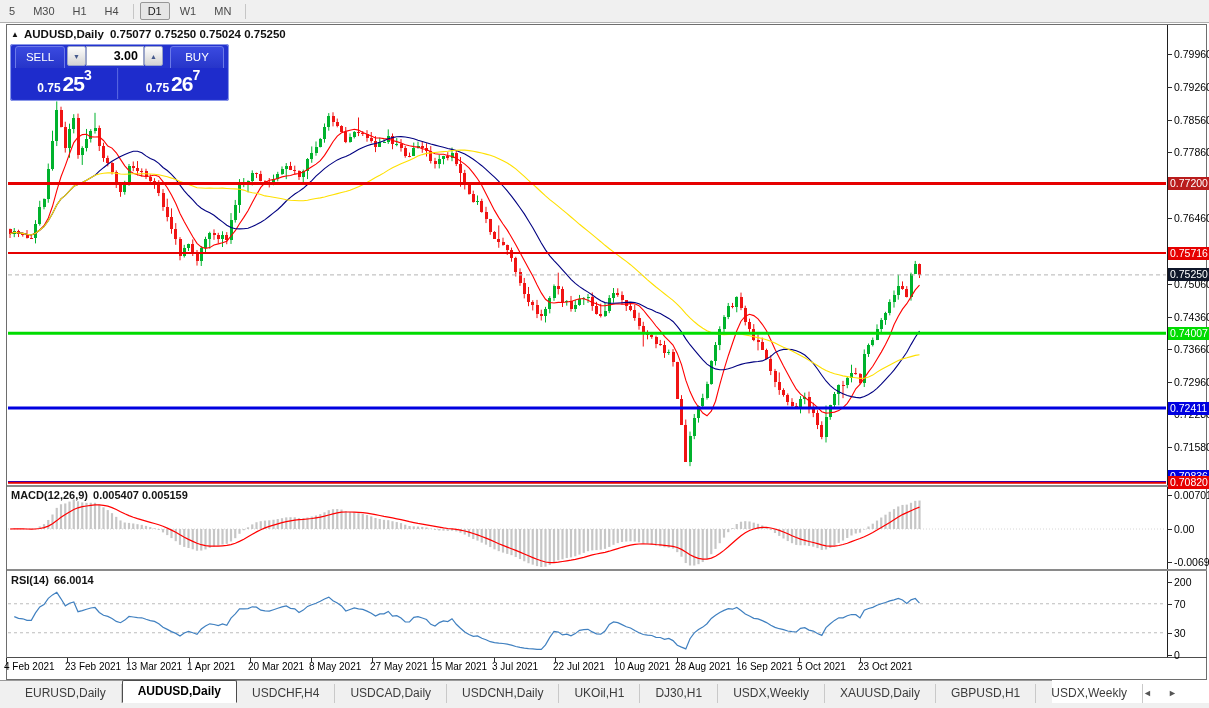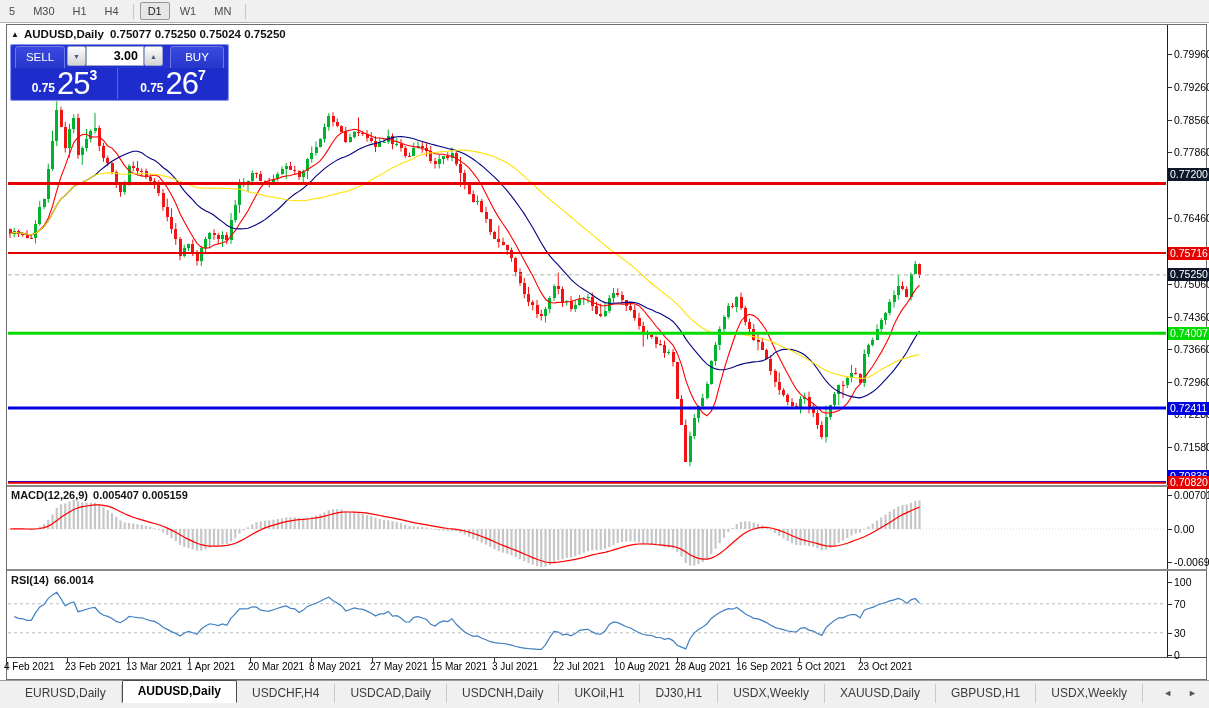--- a/index.html
+++ b/index.html
@@ -36,25 +36,25 @@
   .trade .sell-btn{left:5px;width:50px}
   .trade .buy-btn{left:160px;width:54px}
   .trade .spin{position:absolute;top:2px;width:19px;height:20px;background:linear-gradient(#fdfdfd,#d4d4d4);border:1px solid #9aa4c8;box-sizing:border-box;color:#44598c;font-size:7px;text-align:center;line-height:19px;border-radius:2px}
   .trade .spin-down{left:57px}
   .trade .spin-up{left:134px}
   .trade .vol{position:absolute;left:76px;top:2px;width:58px;height:20px;background:#fff;border:1px solid #9aa4c8;box-sizing:border-box;font-size:12.5px;font-weight:bold;color:#000;text-align:right;line-height:18px;padding-right:5px}
   .trade .price-box{position:absolute;top:24px;height:31px;background:#1e2ccc;color:#fff;display:flex;align-items:flex-end;justify-content:center;padding-bottom:2px;box-sizing:border-box}
   .trade .pb-sell{left:2px;width:106px;border-right:1px solid #5563e0}
   .trade .pb-buy{left:109px;width:108px}
   .trade .small-fig{font-size:12px;font-weight:bold;margin-right:2px;line-height:17px}
-  .trade .big-fig{font-size:31px;font-weight:normal;line-height:26px;letter-spacing:-1px}
+  .trade .big-fig{font-size:21px;font-weight:bold;line-height:26px;letter-spacing:-1px}
   .trade .sup{font-size:14px;font-weight:bold;line-height:12px;align-self:flex-start;margin-top:1px}
 
   
-  .tabbar{position:absolute;left:0;top:680px;width:1209px;height:23px;background:#f0f0f0;border-top:1px solid #9a9a9a;display:flex;align-items:flex-end;box-sizing:border-box}
+  .tabbar{position:absolute;left:0;top:680px;width:1052px;height:23px;background:#f0f0f0;border-top:1px solid #9a9a9a;display:flex;align-items:flex-end;box-sizing:border-box}
   .tab{height:19px;line-height:19px;padding:0 15px;font-size:12px;color:#3c3c3c;border-right:1px solid #c9c9c9;white-space:nowrap}
   .tab:first-child{margin-left:10px}
   .tab.active{background:#fff;border:1px solid #4c4c4c;border-bottom:1px solid #fff;font-weight:bold;color:#000;height:21px;line-height:20px;border-radius:2px 2px 0 0}
   .tab-arrows{margin-left:auto;display:flex;gap:16px;padding:0 12px 5px 0;color:#555;font-size:9px}
   .statusbar{position:absolute;left:0;top:703px;width:1209px;height:5px;background:#f0f0f0}
 </style>
 </head>
 <body>
 
 <div class="toolbar" id="toolbar">
@@ -801,35 +801,35 @@
     <div class="tick-dash" style="left:1167px;top:317px"></div>
     <div class="tick-label" style="left:1174px;top:311px">0.74360</div>
     <div class="tick-dash" style="left:1167px;top:349px"></div>
     <div class="tick-label" style="left:1174px;top:343px">0.73660</div>
     <div class="tick-dash" style="left:1167px;top:382px"></div>
     <div class="tick-label" style="left:1174px;top:376px">0.72960</div>
     <div class="tick-dash" style="left:1167px;top:414px"></div>
     <div class="tick-label" style="left:1174px;top:408px">0.72280</div>
     <div class="tick-dash" style="left:1167px;top:447px"></div>
     <div class="tick-label" style="left:1174px;top:441px">0.71580</div>
-    <div class="badge" style="top:168px;background:#0f172a">0.77200</div>
+    <div class="badge" style="top:177px;background:#b91c1c">0.77200</div>
     <div class="badge" style="top:247px;background:#E60000">0.75716</div>
     <div class="badge" style="top:327px;background:#00DC00">0.74007</div>
     <div class="badge" style="top:402px;background:#0000E0">0.72411</div>
     <div class="badge" style="top:470px;background:#0000E0">0.70836</div>
     <div class="badge" style="top:476px;background:#E60000">0.70820</div>
     <div class="badge" style="top:268px;background:#0f172a;z-index:3">0.75250</div>
     <div class="tick-dash" style="left:1167px;top:495px"></div>
     <div class="tick-label" style="left:1174px;top:489px">0.007015</div>
     <div class="tick-dash" style="left:1167px;top:529px"></div>
     <div class="tick-label" style="left:1174px;top:523px">0.00</div>
     <div class="tick-dash" style="left:1167px;top:562px"></div>
     <div class="tick-label" style="left:1174px;top:556px">-0.006923</div>
     <div class="tick-dash" style="left:1167px;top:582px"></div>
-    <div class="tick-label" style="left:1174px;top:576px">100</div>
+    <div class="tick-label" style="left:1174px;top:576px">200</div>
     <div class="tick-dash" style="left:1167px;top:604px"></div>
     <div class="tick-label" style="left:1174px;top:598px">70</div>
     <div class="tick-dash" style="left:1167px;top:633px"></div>
     <div class="tick-label" style="left:1174px;top:627px">30</div>
     <div class="tick-dash" style="left:1167px;top:655px"></div>
     <div class="tick-label" style="left:1174px;top:649px">0</div>
     <div class="date-tick" style="left:6px"></div>
     <div class="date-label" style="left:4px">4 Feb 2021</div>
     <div class="date-tick" style="left:67px"></div>
     <div class="date-label" style="left:65px">23 Feb 2021</div>

